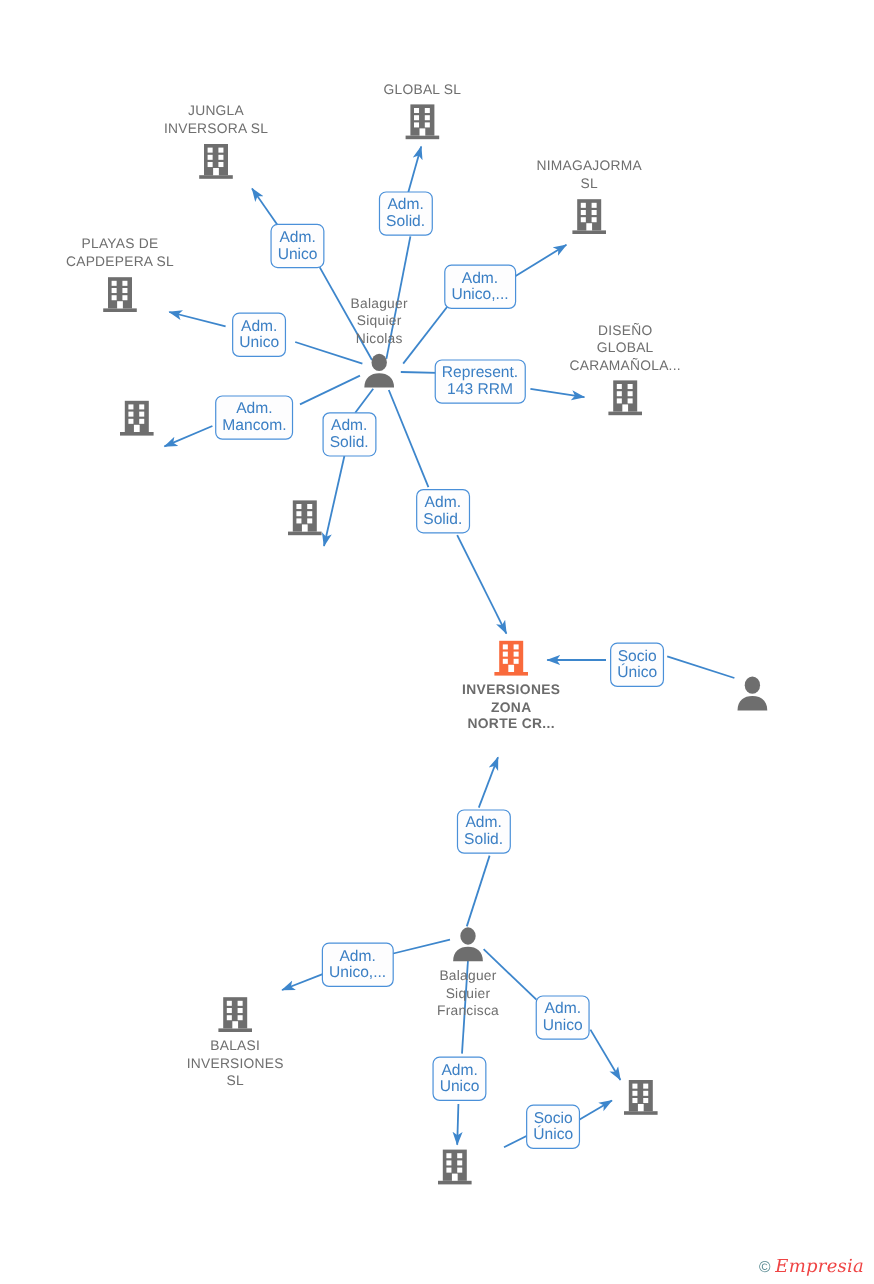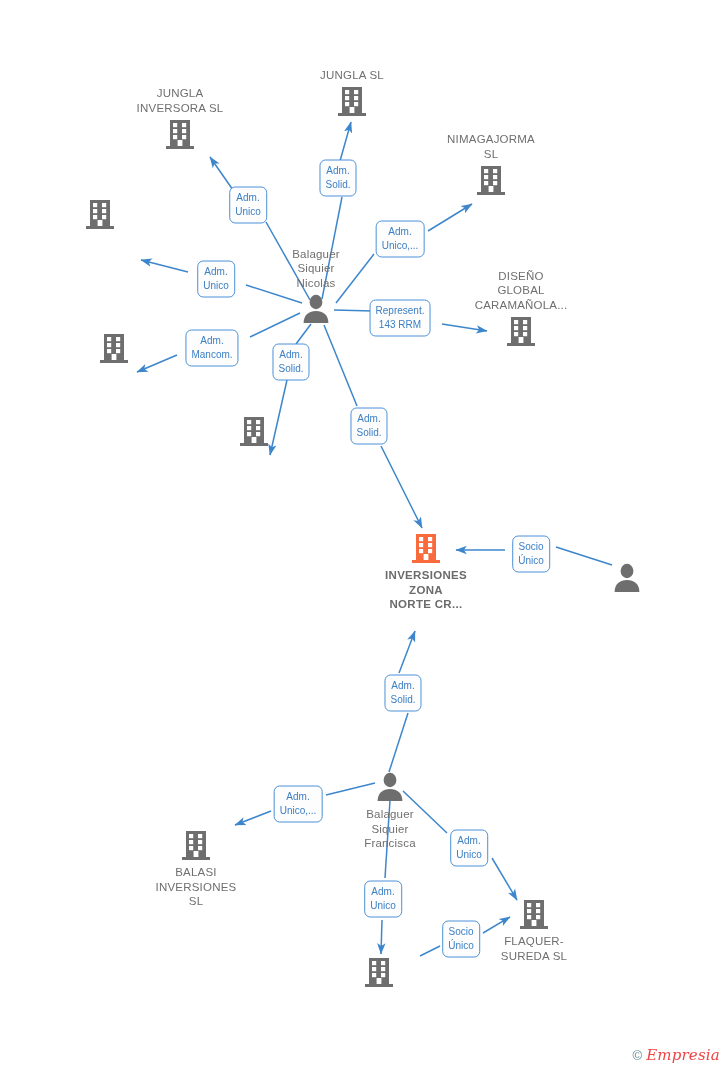--- a/index.html
+++ b/index.html
@@ -67,21 +67,21 @@
   }
 
   
   .elabel {
     position: absolute;
     box-sizing: border-box;
     background: #fdfdfe;
     border: 1.3px solid #4a90d9;
     border-radius: 6px;
     color: #3b7fc4;
-    font-size: 10px;
+    font-size: 13px;
     line-height: 14px;
     text-align: center;
     padding: 3px 5px 4px 5px;
     white-space: pre-line;
     z-index: 5;
     transform: translate(-50%, -50%);
   }
 
   
   #watermark {
@@ -173,21 +173,21 @@
             <rect x="10" y="6" width="4.2" height="4.2" fill="#fff"></rect>
             <rect x="19" y="6" width="4.2" height="4.2" fill="#fff"></rect>
             <rect x="10" y="12" width="4.2" height="4.2" fill="#fff"></rect>
             <rect x="19" y="12" width="4.2" height="4.2" fill="#fff"></rect>
             <rect x="10" y="18" width="4.2" height="4.2" fill="#fff"></rect>
             <rect x="19" y="18" width="4.2" height="4.2" fill="#fff"></rect>
             <rect x="14.6" y="23" width="4.8" height="6" fill="#fff"></rect>
           </svg></span>
       </div>
       <div class="node company label-top" style="left: 352px; top: 67.5px;">
-        <span class="label">JUNGLA  SL</span>
+        <span class="label">GLOBAL  SL</span>
         <span class="icon"><svg width="34" height="34" viewBox="0 0 34 34" aria-hidden="true">
             <rect x="7" y="3" width="20" height="26" fill="#6e6e6e"></rect>
             <rect x="3" y="29" width="28" height="3" fill="#6e6e6e"></rect>
             <rect x="10" y="6" width="4.2" height="4.2" fill="#fff"></rect>
             <rect x="19" y="6" width="4.2" height="4.2" fill="#fff"></rect>
             <rect x="10" y="12" width="4.2" height="4.2" fill="#fff"></rect>
             <rect x="19" y="12" width="4.2" height="4.2" fill="#fff"></rect>
             <rect x="10" y="18" width="4.2" height="4.2" fill="#fff"></rect>
             <rect x="19" y="18" width="4.2" height="4.2" fill="#fff"></rect>
             <rect x="14.6" y="23" width="4.8" height="6" fill="#fff"></rect>
@@ -202,20 +202,22 @@
             <rect x="10" y="6" width="4.2" height="4.2" fill="#fff"></rect>
             <rect x="19" y="6" width="4.2" height="4.2" fill="#fff"></rect>
             <rect x="10" y="12" width="4.2" height="4.2" fill="#fff"></rect>
             <rect x="19" y="12" width="4.2" height="4.2" fill="#fff"></rect>
             <rect x="10" y="18" width="4.2" height="4.2" fill="#fff"></rect>
             <rect x="19" y="18" width="4.2" height="4.2" fill="#fff"></rect>
             <rect x="14.6" y="23" width="4.8" height="6" fill="#fff"></rect>
           </svg></span>
       </div>
       <div class="node company label-top" style="left: 100px; top: 197px;">
+        <span class="label">PLAYAS DE
+CAPDEPERA SL</span>
         <span class="icon"><svg width="34" height="34" viewBox="0 0 34 34" aria-hidden="true">
             <rect x="7" y="3" width="20" height="26" fill="#6e6e6e"></rect>
             <rect x="3" y="29" width="28" height="3" fill="#6e6e6e"></rect>
             <rect x="10" y="6" width="4.2" height="4.2" fill="#fff"></rect>
             <rect x="19" y="6" width="4.2" height="4.2" fill="#fff"></rect>
             <rect x="10" y="12" width="4.2" height="4.2" fill="#fff"></rect>
             <rect x="19" y="12" width="4.2" height="4.2" fill="#fff"></rect>
             <rect x="10" y="18" width="4.2" height="4.2" fill="#fff"></rect>
             <rect x="19" y="18" width="4.2" height="4.2" fill="#fff"></rect>
             <rect x="14.6" y="23" width="4.8" height="6" fill="#fff"></rect>
@@ -324,22 +326,20 @@
             <rect x="7" y="3" width="20" height="26" fill="#6e6e6e"></rect>
             <rect x="3" y="29" width="28" height="3" fill="#6e6e6e"></rect>
             <rect x="10" y="6" width="4.2" height="4.2" fill="#fff"></rect>
             <rect x="19" y="6" width="4.2" height="4.2" fill="#fff"></rect>
             <rect x="10" y="12" width="4.2" height="4.2" fill="#fff"></rect>
             <rect x="19" y="12" width="4.2" height="4.2" fill="#fff"></rect>
             <rect x="10" y="18" width="4.2" height="4.2" fill="#fff"></rect>
             <rect x="19" y="18" width="4.2" height="4.2" fill="#fff"></rect>
             <rect x="14.6" y="23" width="4.8" height="6" fill="#fff"></rect>
           </svg></span>
-        <span class="label">FLAQUER-
-SUREDA SL</span>
       </div>
       <div class="node company" style="left: 379px; top: 955px;">
         <span class="icon"><svg width="34" height="34" viewBox="0 0 34 34" aria-hidden="true">
             <rect x="7" y="3" width="20" height="26" fill="#6e6e6e"></rect>
             <rect x="3" y="29" width="28" height="3" fill="#6e6e6e"></rect>
             <rect x="10" y="6" width="4.2" height="4.2" fill="#fff"></rect>
             <rect x="19" y="6" width="4.2" height="4.2" fill="#fff"></rect>
             <rect x="10" y="12" width="4.2" height="4.2" fill="#fff"></rect>
             <rect x="19" y="12" width="4.2" height="4.2" fill="#fff"></rect>
             <rect x="10" y="18" width="4.2" height="4.2" fill="#fff"></rect>

